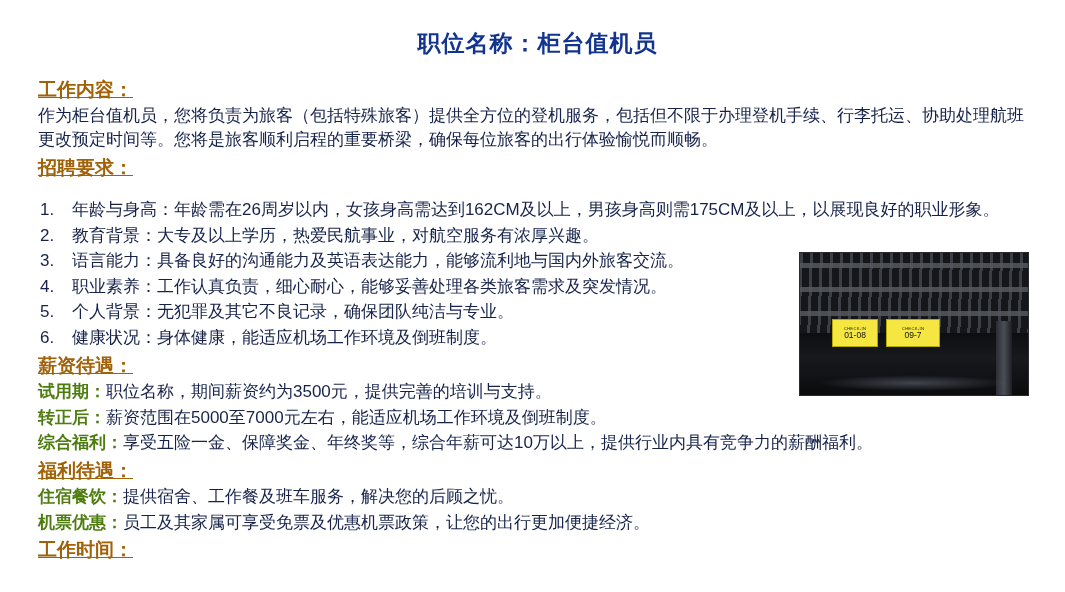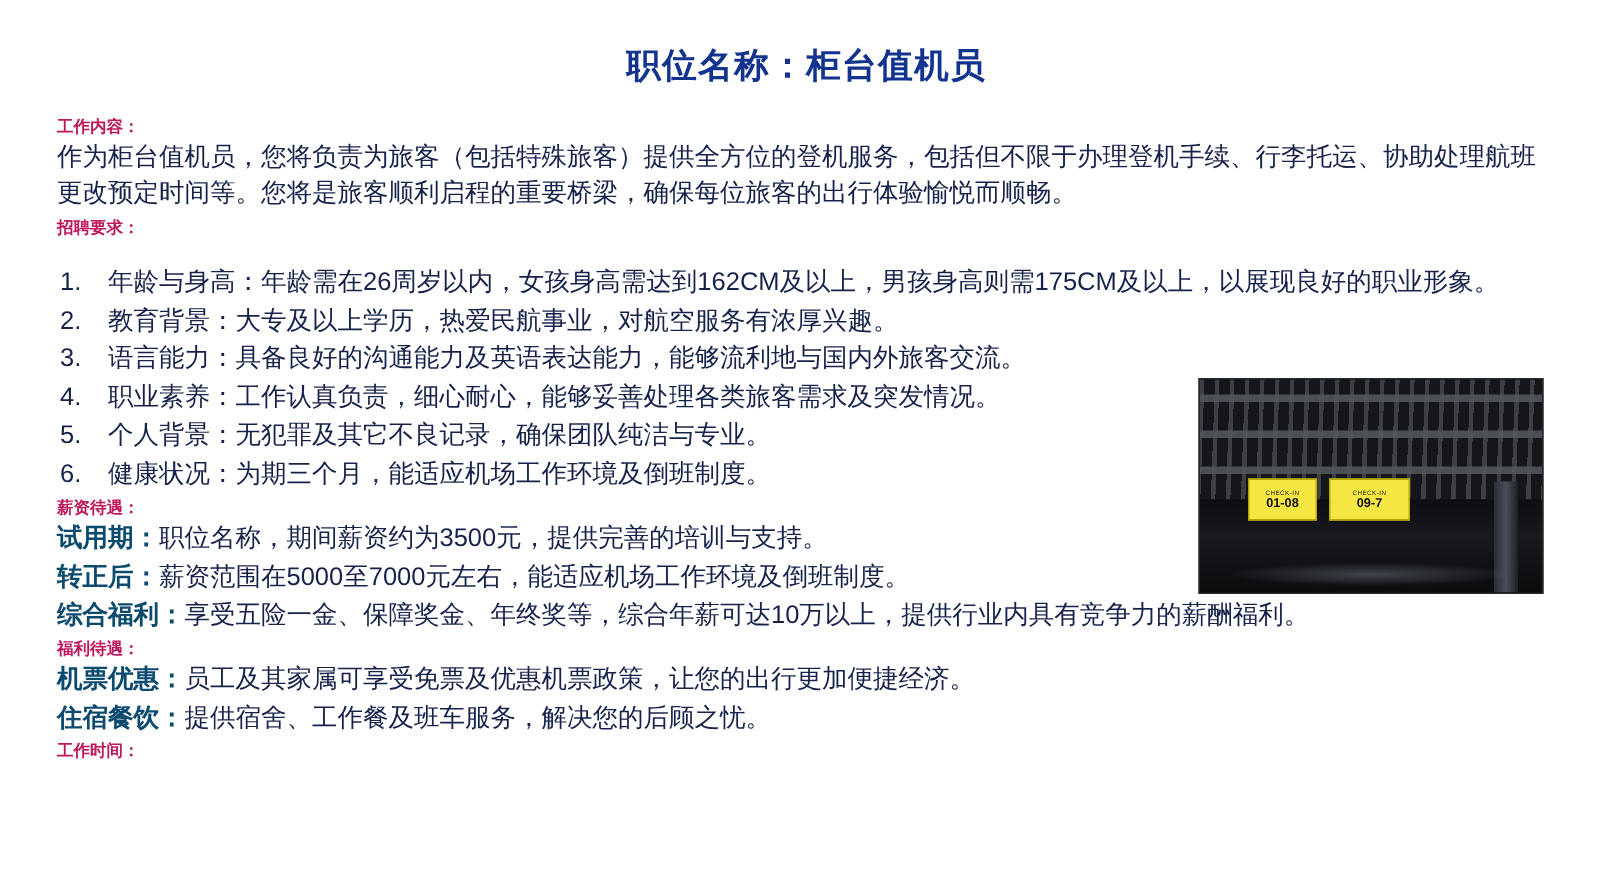--- a/index.html
+++ b/index.html
@@ -24,24 +24,25 @@
   }
   .doc-title {
     text-align: center;
     color: #12348f;
     font-size: 23px;
     font-weight: bold;
     letter-spacing: 1px;
     margin: 6px 0 18px 0;
   }
   .section-head {
-    color: #be185d;
+    color: #a16207;
     font-weight: bold;
-    font-size: 11px;
+    font-size: 19px;
     margin: 2px 0 1px 0;
+    text-decoration: underline;
   }
   .body-text {
     font-size: 17px;
     line-height: 1.42;
     color: #16224a;
     margin: 0 0 2px 0;
   }
   .para {
     text-indent: 0;
     margin-bottom: 3px;
@@ -69,21 +70,21 @@
     width: 26px;
     color: #16224a;
   }
   .kv-line {
     font-size: 17px;
     line-height: 1.45;
     color: #16224a;
     margin-bottom: 1px;
   }
   .kv-key {
-    color: #0c4a6e;
+    color: #4d7c0f;
     font-weight: bold;
   }
   .photo {
     position: absolute;
     right: 36px;
     top: 252px;
     width: 228px;
     height: 142px;
     background: #0c0d10;
     border: 1px solid #2a2a2a;
@@ -123,21 +124,21 @@
     justify-content: center;
     line-height: 1;
   }
   .sign .s-top {
     font-size: 4.2px;
     color: #1d1d1d;
     letter-spacing: .3px;
   }
   .sign .s-num {
     font-size: 8.5px;
-    font-weight: bold;
+    font-weight: normal;
     color: #111;
   }
   .sign-left { left: 32px; width: 44px; }
   .sign-right { left: 86px; width: 52px; }
   .floor-glow {
     position: absolute;
     left: 8%;
     bottom: 4px;
     width: 84%;
     height: 16px;
@@ -162,40 +163,40 @@
   <div class="section-head">工作内容：</div>
   <div class="body-text para">作为柜台值机员，您将负责为旅客（包括特殊旅客）提供全方位的登机服务，包括但不限于办理登机手续、行李托运、协助处理航班更改预定时间等。您将是旅客顺利启程的重要桥梁，确保每位旅客的出行体验愉悦而顺畅。</div>
 
   <div class="section-head">招聘要求：</div>
   <ol class="req-list">
     <li>年龄与身高：年龄需在26周岁以内，女孩身高需达到162CM及以上，男孩身高则需175CM及以上，以展现良好的职业形象。</li>
     <li>教育背景：大专及以上学历，热爱民航事业，对航空服务有浓厚兴趣。</li>
     <li>语言能力：具备良好的沟通能力及英语表达能力，能够流利地与国内外旅客交流。</li>
     <li>职业素养：工作认真负责，细心耐心，能够妥善处理各类旅客需求及突发情况。</li>
     <li>个人背景：无犯罪及其它不良记录，确保团队纯洁与专业。</li>
-    <li>健康状况：为期三个月，能适应机场工作环境及倒班制度。</li>
+    <li>健康状况：身体健康，能适应机场工作环境及倒班制度。</li>
   </ol>
 
   <div class="section-head">薪资待遇：</div>
   <div class="kv-line">
     <span class="kv-key">试用期：</span><span>职位名称，期间薪资约为3500元，提供完善的培训与支持。</span>
   </div>
   <div class="kv-line">
     <span class="kv-key">转正后：</span><span>薪资范围在5000至7000元左右，能适应机场工作环境及倒班制度。</span>
   </div>
   <div class="kv-line">
     <span class="kv-key">综合福利：</span><span>享受五险一金、保障奖金、年终奖等，综合年薪可达10万以上，提供行业内具有竞争力的薪酬福利。</span>
   </div>
 
   <div class="section-head">福利待遇：</div>
   <div class="kv-line">
+    <span class="kv-key">住宿餐饮：</span><span>提供宿舍、工作餐及班车服务，解决您的后顾之忧。</span>
+  </div>
+  <div class="kv-line">
     <span class="kv-key">机票优惠：</span><span>员工及其家属可享受免票及优惠机票政策，让您的出行更加便捷经济。</span>
-  </div>
-  <div class="kv-line">
-    <span class="kv-key">住宿餐饮：</span><span>提供宿舍、工作餐及班车服务，解决您的后顾之忧。</span>
   </div>
 
   <div class="section-head">工作时间：</div>
 
   <div class="photo">
     <div class="ceiling">
       <div class="ceiling-beam" style="top:10px"></div>
       <div class="ceiling-beam" style="top:34px"></div>
       <div class="ceiling-beam" style="top:58px"></div>
     </div>

